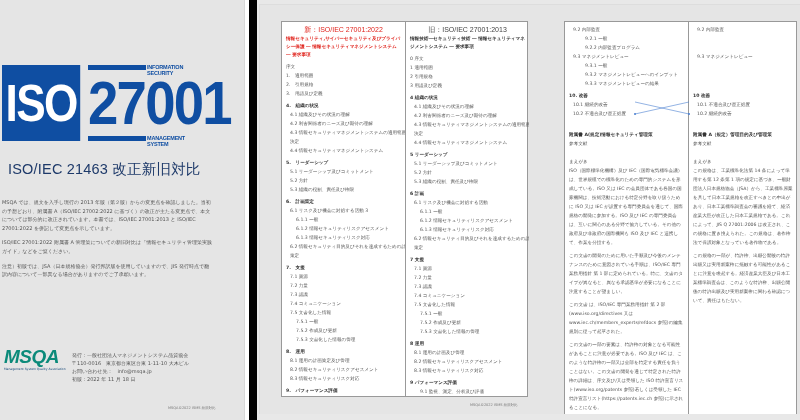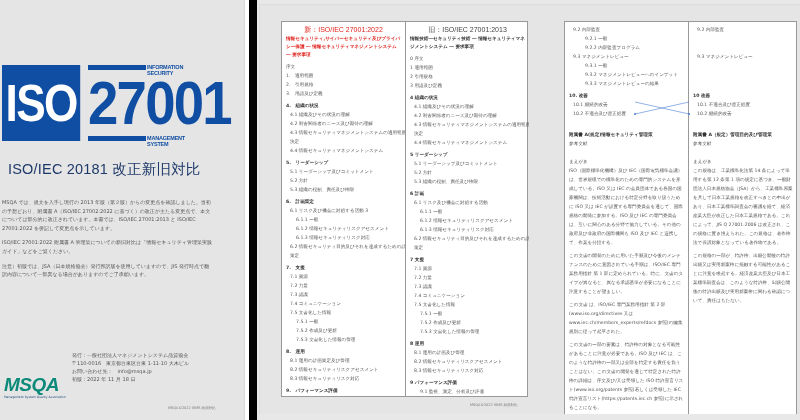--- a/index.html
+++ b/index.html
@@ -22,21 +22,21 @@
   .logo-bar-top { position: absolute; left: 86px; top: 0; width: 58px; height: 5px; background: #0f4ea2; }
   .logo-bar-bot { position: absolute; left: 86px; top: 71px; width: 58px; height: 5px; background: #0f4ea2; }
   .logo-tag { position: absolute; font-size: 5.5px; font-weight: bold; color: #0f4ea2; font-family: "Liberation Sans", sans-serif; letter-spacing: -0.2px; }
   .logo-tag.top { left: 145px; top: -1px; }
   .logo-tag.bot { left: 145px; top: 70px; }
 
   .cover-title { position: absolute; left: 8px; top: 160px; font-size: 14.5px; color: #1e3a6a; font-family: "Liberation Sans", sans-serif; letter-spacing: 0.2px; }
   .cover-body { position: absolute; left: 2px; top: 198px; width: 210px; font-size: 5px; line-height: 8.6px; color: #555; }
   .cover-body p { margin-bottom: 6px; }
 
-  .msqa { position: absolute; left: 4px; top: 347px; width: 60px; margin-top: 28px; }
+  .msqa { position: absolute; left: 4px; top: 347px; width: 60px; }
   .msqa-word { font-family: "Liberation Sans", sans-serif; font-weight: bold; font-style: italic; font-size: 19px; color: #0b8a7a; letter-spacing: -0.5px; line-height: 20px; }
   .msqa-sub { font-size: 3px; color: #1a4a7a; white-space: nowrap; }
   .publisher { position: absolute; left: 72px; top: 351px; font-size: 5px; line-height: 8px; color: #555; }
   .cover-footer { position: absolute; left: 168px; top: 406px; font-size: 3.5px; color: #777; }
 
   
   .tbl { position: absolute; border: 1px solid #999; background: #fff; }
   #tbl1 { left: 21px; top: 16px; width: 247px; height: 376px; }
   #tbl2 { left: 304px; top: 16px; width: 233px; height: 402px; }
   .col { position: absolute; top: 0; bottom: 0; padding: 3px 4px; font-size: 4.6px; line-height: 9px; color: #555; overflow: hidden; }
@@ -63,21 +63,21 @@
 
 <div class="page" id="p1">
   <div class="logo">
     <div class="logo-iso">ISO</div>
     <div class="logo-bar-top"></div>
     <div class="logo-tag top">INFORMATION SECURITY</div>
     <div class="logo-num">27001</div>
     <div class="logo-bar-bot"></div>
     <div class="logo-tag bot">MANAGEMENT SYSTEM</div>
   </div>
-  <div class="cover-title">ISO/IEC 20181 改正新旧対比</div>
+  <div class="cover-title">ISO/IEC 21463 改正新旧対比</div>
   <div class="cover-body">
     <p>MSQA では、規文を入手し現行の 2013 年版（第２版）からの変更点を確認しました。当初の予想どおり、附属書 A（ISO/IEC 27002:2022 に基づく）の改正が主たる変更点で、本文については部分的に改正されています。本書では、ISO/IEC 27001:2013 と ISO/IEC 27001:2022 を併記して変更点を示しています。</p>
     <p>ISO/IEC 27001:2022 附属書 A 管理策についての新旧対比は「情報セキュリティ管理策実践ガイド」などをご覧ください。</p>
     <p>注意）初版では、JSA（日本規格協会）発行邦訳版を使用していますので、JIS 発行時点で翻訳内容について一部異なる場合がありますのでご了承願います。</p>
   </div>
   <div class="msqa">
     <div class="msqa-word">MSQA</div>
     <div class="msqa-sub">Management System Quality Association</div>
   </div>
   <div class="publisher">

